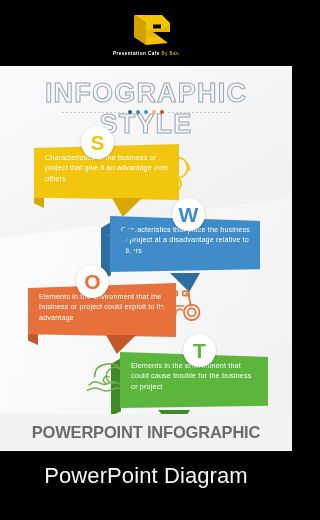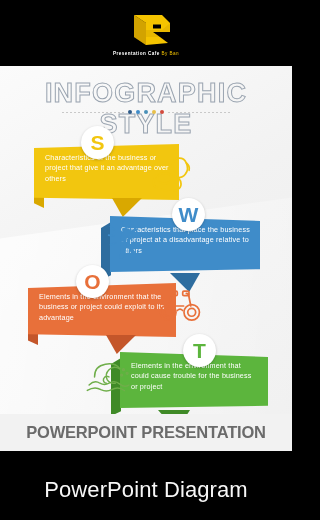--- a/index.html
+++ b/index.html
@@ -124,21 +124,21 @@
   .footer-band {
     position:absolute; left:0; top:414px; width:292px; height:37px;
     background:#f2f2f2; display:flex; align-items:center; justify-content:center;
   }
   .footer-title {
     font-size:16.5px; font-weight:700; letter-spacing:-.2px; color:#6b6b6b;
   }
   .bottom-bar {
     position:absolute; left:0; top:451px; width:292px; height:69px;
     background:#000; display:flex; align-items:flex-start; justify-content:center;
-    padding-top:26px;
+    padding-top:12px;
   }
   .bottom-title { font-size:22px; font-weight:400; color:#f7f7f7; letter-spacing:.1px; }
   .hairline { position:absolute; left:0; top:451px; width:292px; height:1px; background:#d6d6d6; }
 </style>
 </head>
 <body>
 
 <div id="page">
 
   <div class="logo-bar">
@@ -258,21 +258,21 @@
         <path d="M4 31 q6 -6 12 -2 q5 3 10 0 q6 -4 12 1 q5 4 10 1"></path>
         <path d="M2 37 q8 -5 15 -1 q6 3 12 0 q7 -4 14 1"></path>
         <circle cx="42" cy="14" r="1"></circle>
         <circle cx="46" cy="18" r="1"></circle>
         <circle cx="40" cy="20" r="1"></circle>
       </g>
     </svg>
   </div>
 
   <div class="footer-band">
-    <div class="footer-title">POWERPOINT PRESENTATION</div>
+    <div class="footer-title">POWERPOINT INFOGRAPHIC</div>
   </div>
 
   <div class="hairline"></div>
 
   <div class="bottom-bar">
     <div class="bottom-title">PowerPoint Diagram</div>
   </div>
 
 </div>
 

